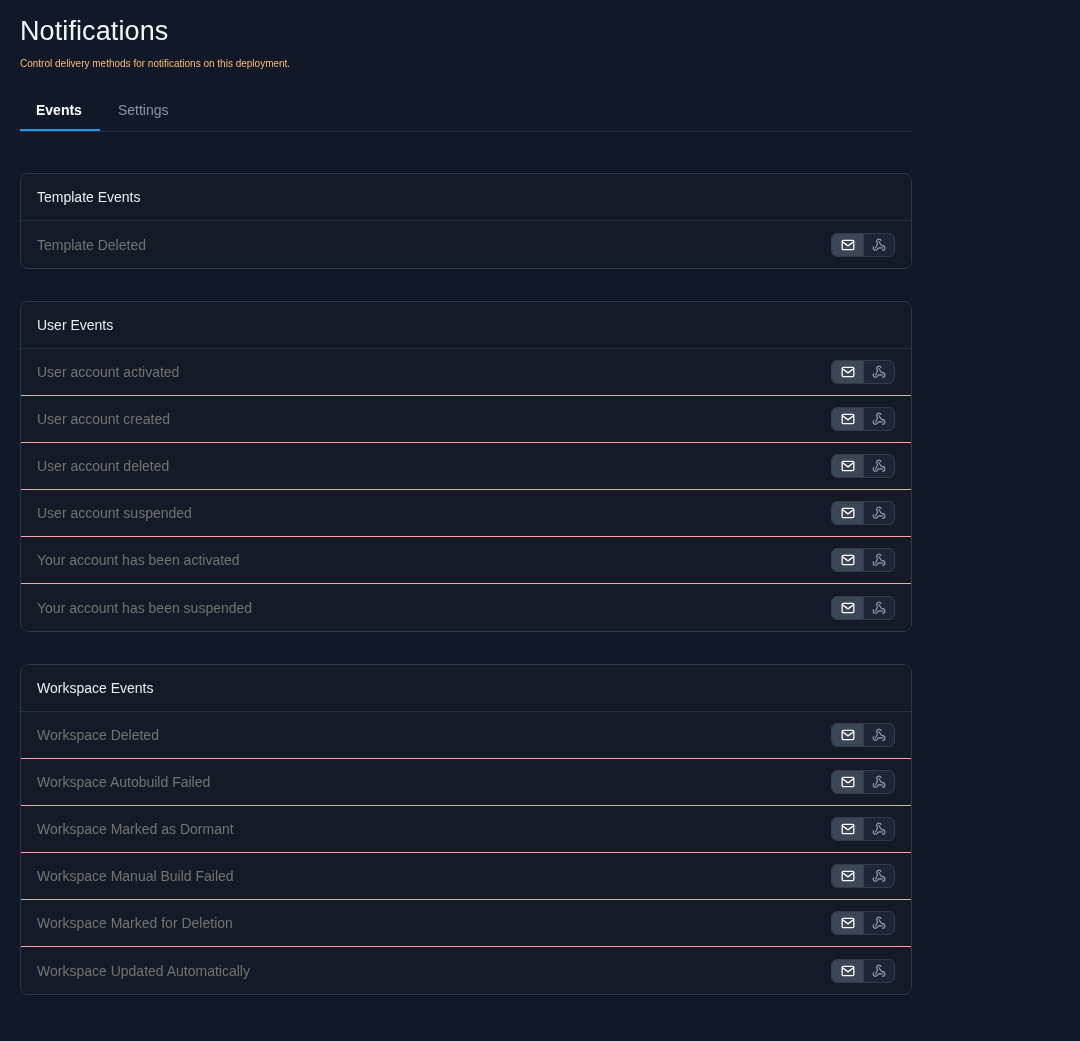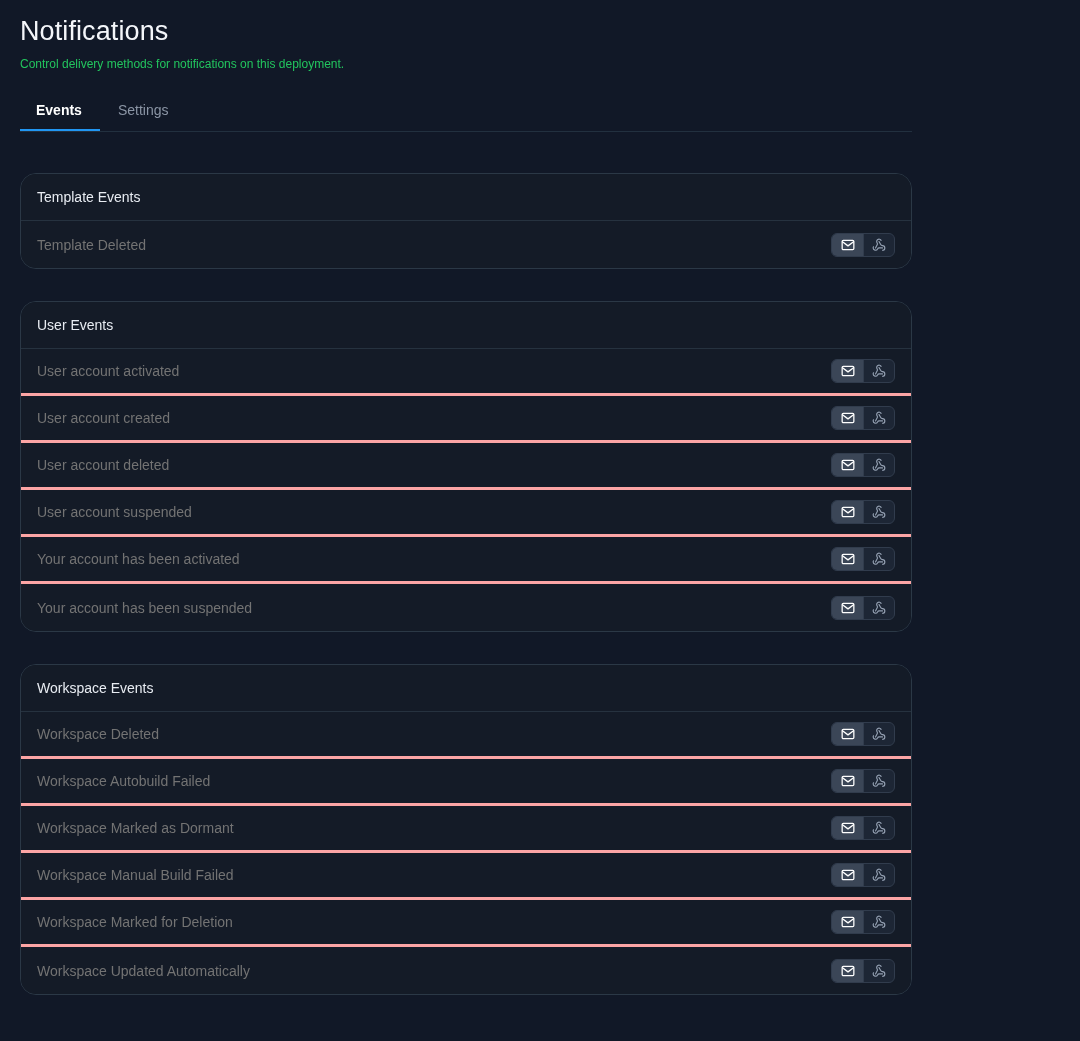--- a/index.html
+++ b/index.html
@@ -27,23 +27,23 @@
   .page-title {
     font-size: 27px;
     line-height: 34px;
     font-weight: 400;
     color: #f4f6fa;
     letter-spacing: 0.1px;
   }
 
   .page-subtitle {
     margin-top: 6px;
-    font-size: 12px;
+    font-size: 10px;
     line-height: 20px;
-    color: #22c55e;
+    color: #fdba74;
     font-weight: 400;
   }
 
   
   .tabs {
     margin-top: 25px;
     display: flex;
     align-items: center;
     gap: 0px;
     border-bottom: 1px solid #22303f;
@@ -74,21 +74,21 @@
     height: 2px;
     background: #2196f3;
   }
 
   
   .cards { padding-top: 41px; }
 
   .card {
     background: #141b27;
     border: 1px solid #2b3846;
-    border-radius: 16px;
+    border-radius: 8px;
     margin-bottom: 32px;
     overflow: hidden;
   }
   .card:last-child { margin-bottom: 0; }
 
   .card-header {
     height: 47px;
     display: flex;
     align-items: center;
     padding: 0 16px;
@@ -102,21 +102,21 @@
     line-height: 18px;
     font-weight: 400;
   }
 
   .event-row {
     min-height: 47px;
     display: flex;
     align-items: center;
     justify-content: space-between;
     padding: 0 16px 0 16px;
-    border-bottom: 3px solid #fca5a5;
+    border-bottom: 1px solid #fca5a5;
     background: #141b27;
   }
   .event-row:last-child { border-bottom: none; }
 
   .event-label {
     font-size: 14px;
     line-height: 18px;
     color: #737373;
     font-weight: 400;
   }

